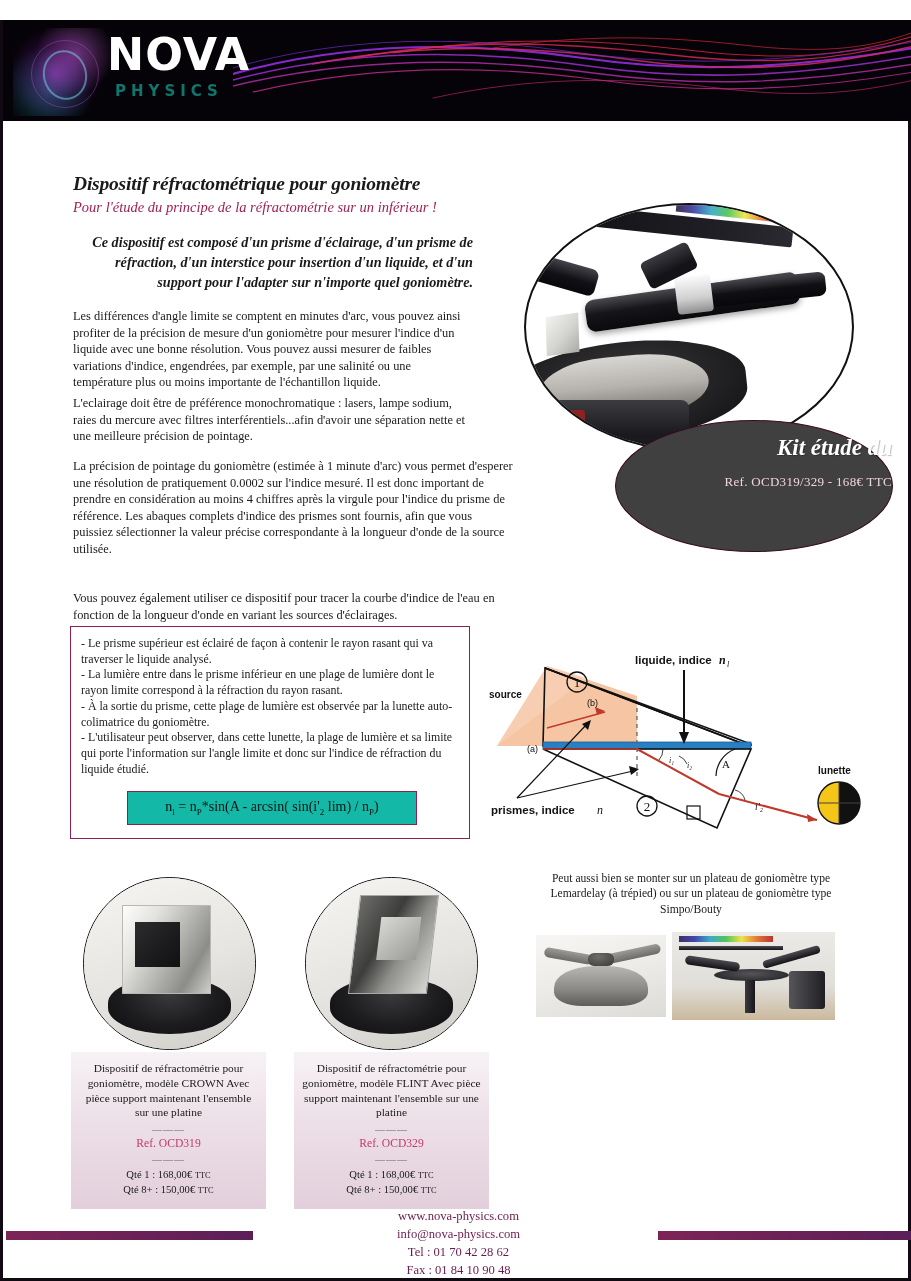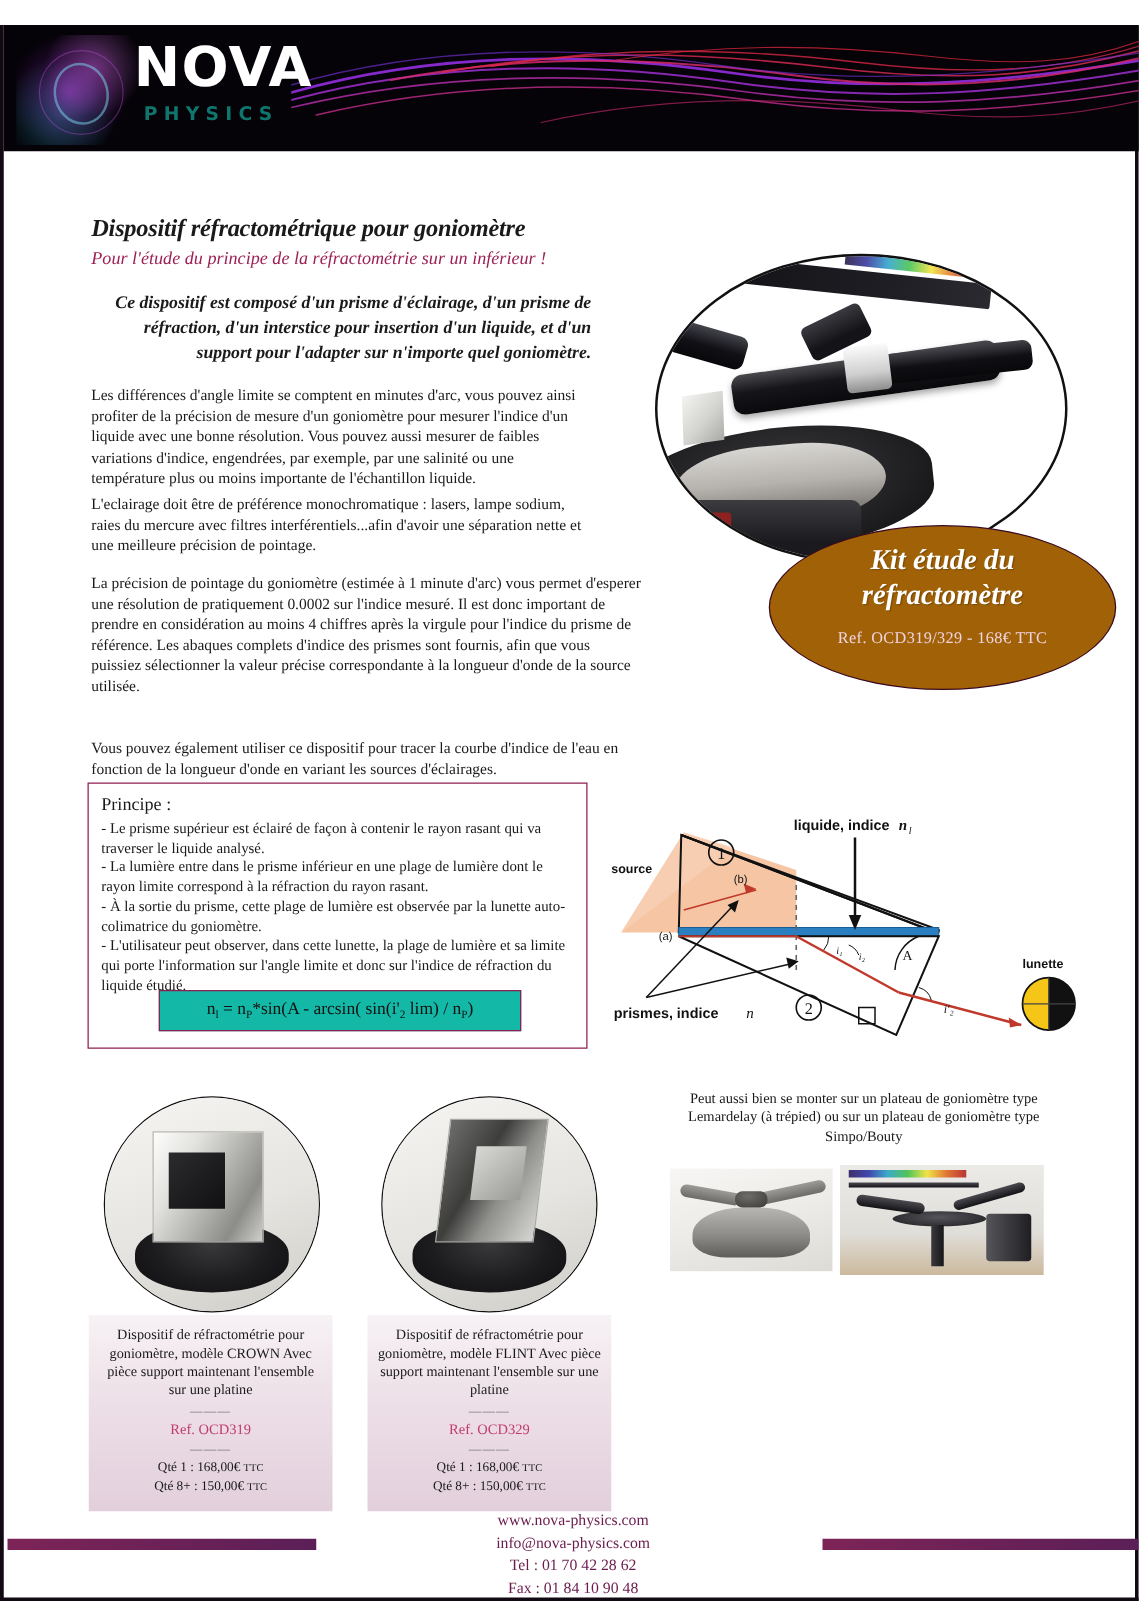--- a/index.html
+++ b/index.html
@@ -235,23 +235,23 @@
     background: #8e2220;
     border-radius: 3px;
   }
 
   
   .badge {
     position: absolute;
     left: 612px; top: 400px;
     width: 278px; height: 132px;
     border-radius: 50%;
-    background: #a16207;
+    background: #404040;
     border: 1.5px solid #3a0a20;
-    text-align: center;
+    text-align: right;
     color: #ffffff;
     padding-top: 13px;
   }
   .badge-title {
     font-style: italic;
     font-weight: bold;
     font-size: 23px;
     line-height: 1.22;
     text-shadow: 1px 1px 1px rgba(0,0,0,0.25);
   }
@@ -564,26 +564,24 @@
       <div class="hero-red"></div>
       <div class="hero-tube"></div>
       <div class="hero-tube2"></div>
       <div class="hero-collar"></div>
       <div class="hero-eye"></div>
     </div>
   </div>
 
   <div class="badge">
     <div class="badge-title">Kit étude du</div>
-    <div class="badge-title">réfractomètre</div>
     <div class="badge-ref">Ref. OCD319/329 - 168€ TTC</div>
   </div>
 
   <div class="principe">
-    <div class="principe-title">Principe :</div>
     <div class="principe-list">
       <div>- Le prisme supérieur est éclairé de façon à contenir le rayon rasant qui va traverser le liquide analysé.</div>
       <div>- La lumière entre dans le prisme inférieur en une plage de lumière dont le rayon limite correspond à la réfraction du rayon rasant.</div>
       <div>- À la sortie du prisme, cette plage de lumière est observée par la lunette auto-colimatrice du goniomètre.</div>
       <div>- L'utilisateur peut observer, dans cette lunette, la plage de lumière et sa limite qui porte l'information sur l'angle limite et donc sur l'indice de réfraction du liquide étudié.</div>
     </div>
     <div class="formula">
       <span>n<sub>l</sub> = n<sub>P</sub>*sin(A - arcsin( sin(i'<sub>2</sub> lim) / n<sub>P</sub>)</span>
     </div>
   </div>

